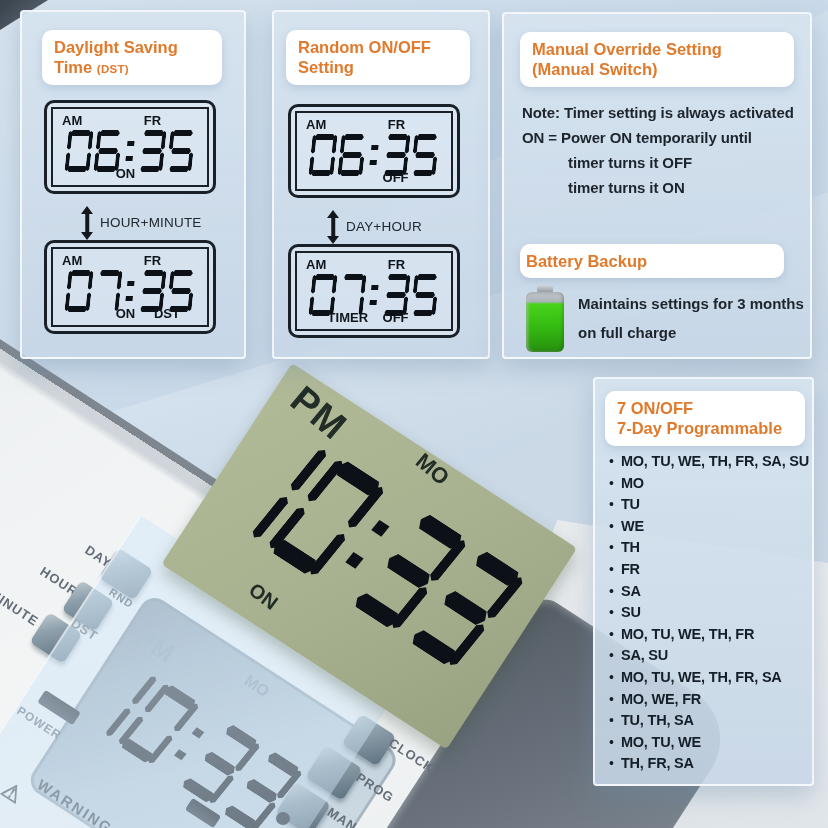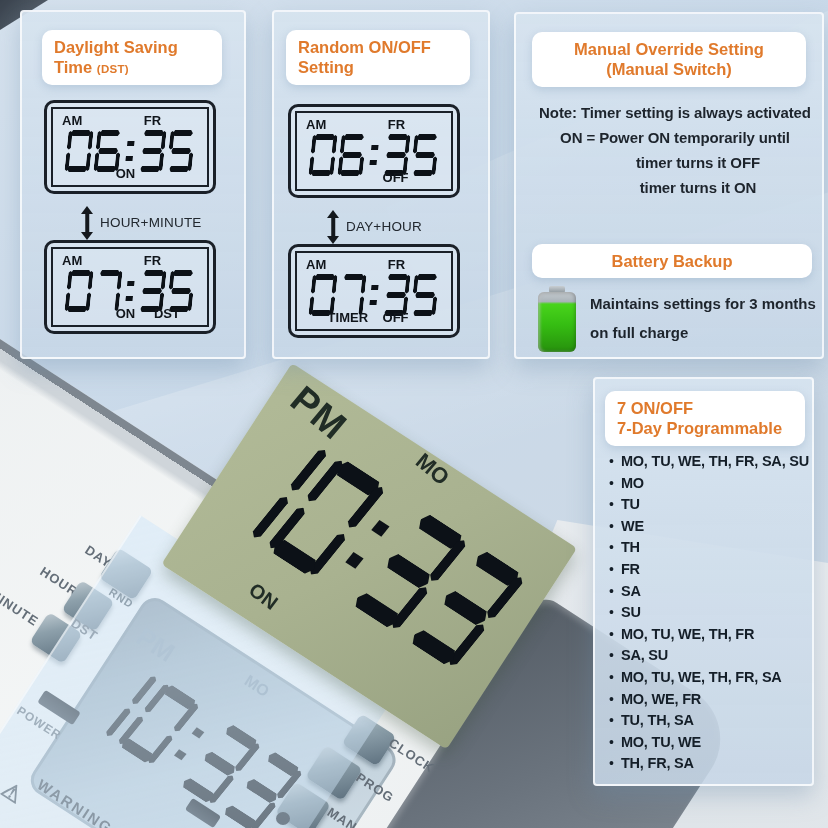--- a/index.html
+++ b/index.html
@@ -427,32 +427,32 @@
             </span>
           </div>
         <div class="lcd-bottom">
             <span class="pos-cl">TIMER</span>
             <span class="pos-cr">OFF</span>
           </div>
         </div>
     </div>
   </div>
 
-  <div class="panel" style="left:514px;top:12px;width:306px;height:343px;text-align:center;">
+  <div class="panel" style="left:502px;top:12px;width:306px;height:343px;">
     <div class="title-box" style="left:16px;top:18px;width:250px;">
       <div>Manual Override Setting</div>
       <div>(Manual Switch)</div>
     </div>
     <div class="abs" style="left:18px;top:86px;right:6px;">
         <div class="note-line">Note: Timer setting is always activated</div>
         <div class="note-line">ON = Power ON temporarily until</div>
         <div class="note-line indent">timer turns it OFF</div>
         <div class="note-line indent">timer turns it ON</div>
       </div>
-    <div class="title-box" style="left:16px;top:230px;width:252px;padding:7px 14px;">
+    <div class="title-box" style="left:16px;top:230px;width:252px;padding:7px 6px;">
       <div>Battery Backup</div>
     </div>
     <div class="batt" style="left:22px;top:272px;width:38px;height:66px;">
       <span class="cap"></span>
         <span class="body"></span>
     </div>
     <div class="batt-text" style="left:74px;top:281px;">Maintains settings for 3 months</div>
     <div class="batt-text" style="left:74px;top:310px;">on full charge</div>
   </div>
 

